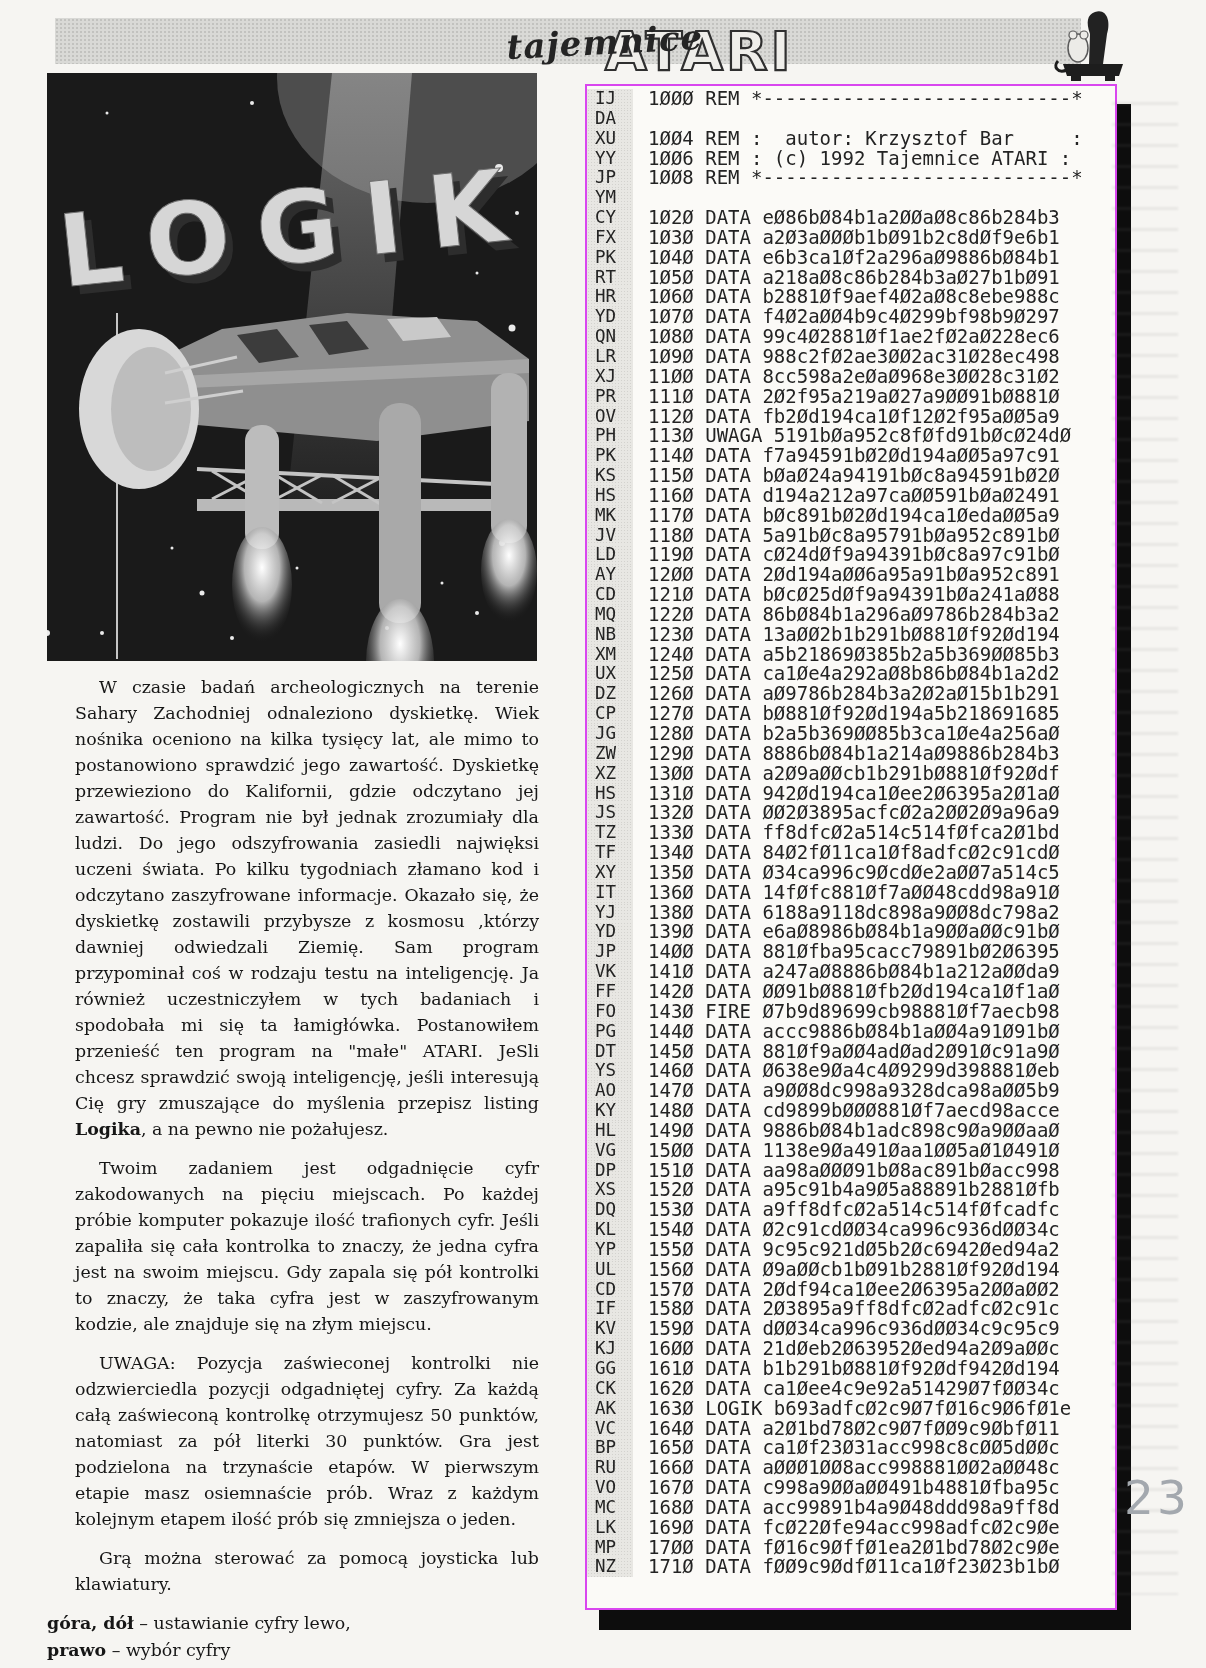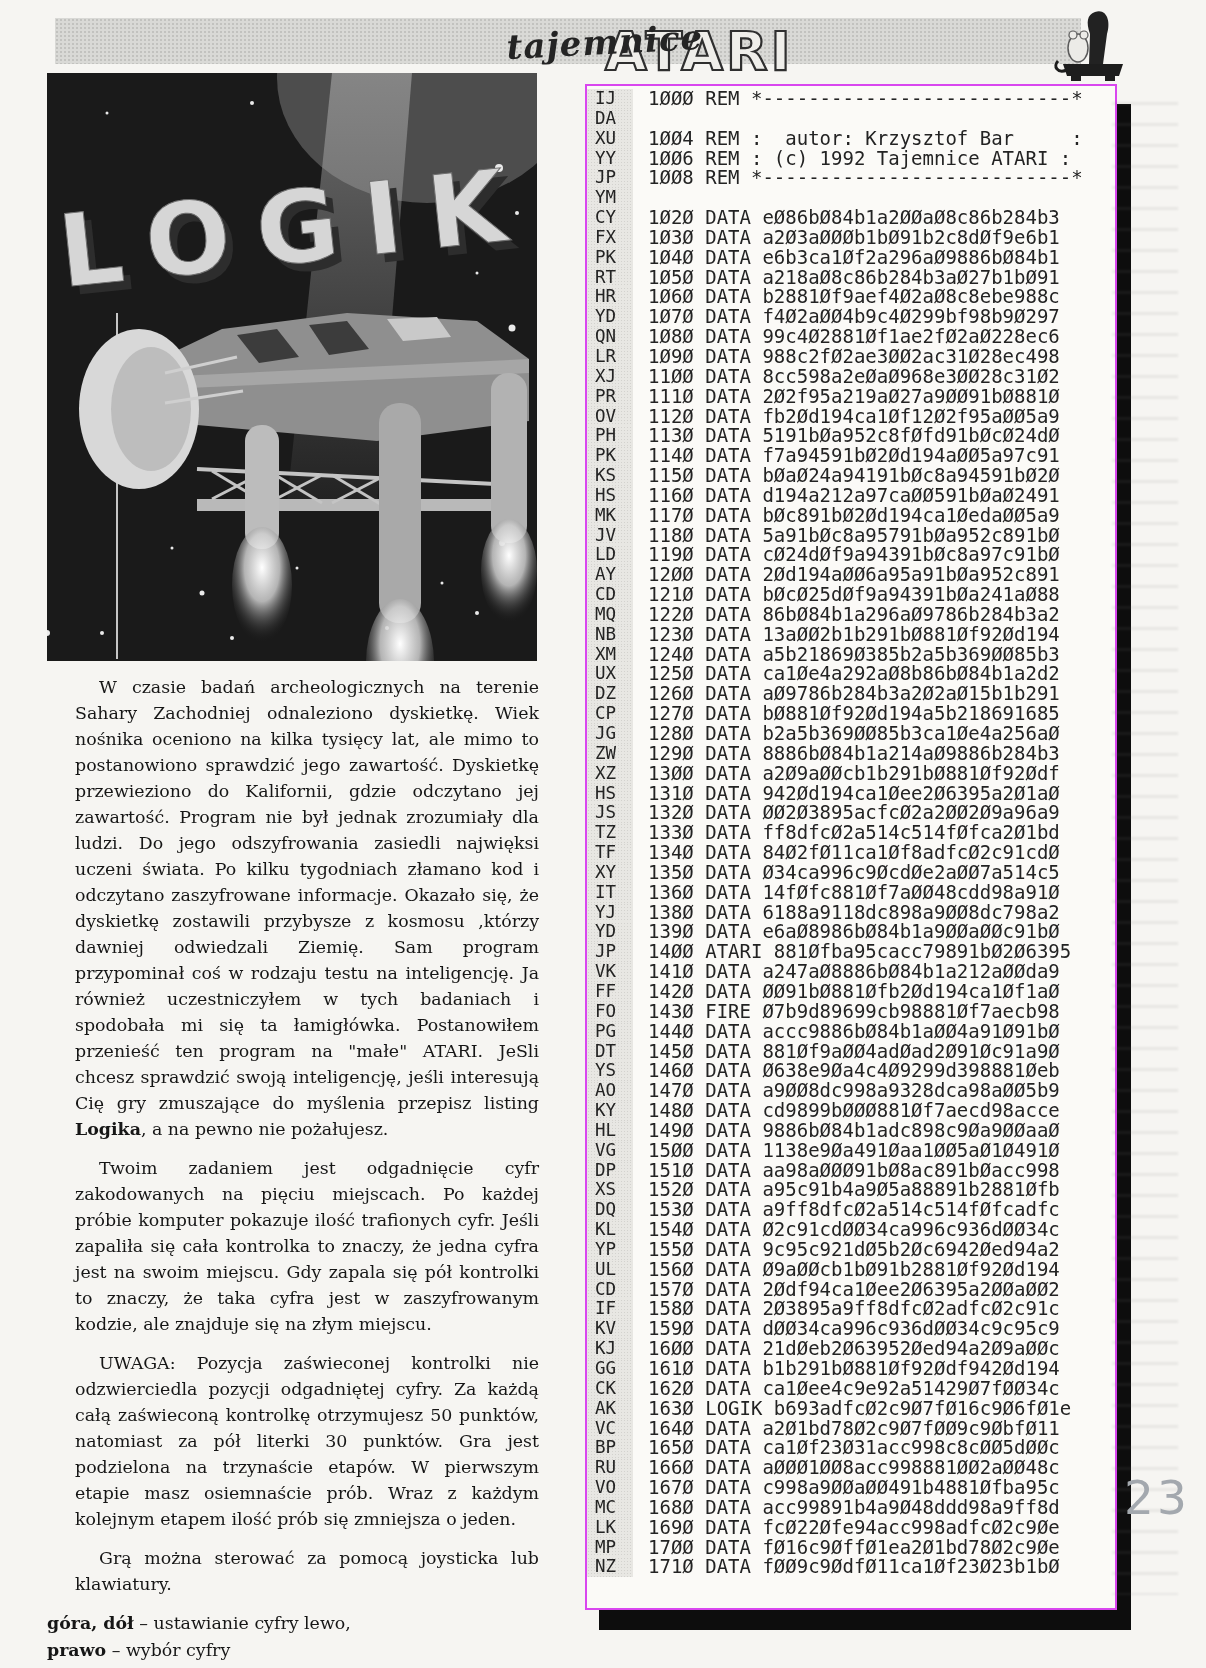--- a/index.html
+++ b/index.html
@@ -166,21 +166,21 @@
       <div class="lrow"><span class="lcode">FX</span><span class="ltext">1Ø3Ø DATA a2Ø3aØØØb1bØ91b2c8dØf9e6b1</span></div>
       <div class="lrow"><span class="lcode">PK</span><span class="ltext">1Ø4Ø DATA e6b3ca1Øf2a296aØ9886bØ84b1</span></div>
       <div class="lrow"><span class="lcode">RT</span><span class="ltext">1Ø5Ø DATA a218aØ8c86b284b3aØ27b1bØ91</span></div>
       <div class="lrow"><span class="lcode">HR</span><span class="ltext">1Ø6Ø DATA b2881Øf9aef4Ø2aØ8c8ebe988c</span></div>
       <div class="lrow"><span class="lcode">YD</span><span class="ltext">1Ø7Ø DATA f4Ø2aØØ4b9c4Ø299bf98b9Ø297</span></div>
       <div class="lrow"><span class="lcode">QN</span><span class="ltext">1Ø8Ø DATA 99c4Ø2881Øf1ae2fØ2aØ228ec6</span></div>
       <div class="lrow"><span class="lcode">LR</span><span class="ltext">1Ø9Ø DATA 988c2fØ2ae3ØØ2ac31Ø28ec498</span></div>
       <div class="lrow"><span class="lcode">XJ</span><span class="ltext">11ØØ DATA 8cc598a2eØaØ968e3ØØ28c31Ø2</span></div>
       <div class="lrow"><span class="lcode">PR</span><span class="ltext">111Ø DATA 2Ø2f95a219aØ27a9ØØ91bØ881Ø</span></div>
       <div class="lrow"><span class="lcode">OV</span><span class="ltext">112Ø DATA fb2Ød194ca1Øf12Ø2f95aØØ5a9</span></div>
-      <div class="lrow"><span class="lcode">PH</span><span class="ltext">113Ø DATA 5191bØa952c8fØfd91bØcØ24dØ</span></div>
+      <div class="lrow"><span class="lcode">PH</span><span class="ltext">113Ø UWAGA 5191bØa952c8fØfd91bØcØ24dØ</span></div>
       <div class="lrow"><span class="lcode">PK</span><span class="ltext">114Ø DATA f7a94591bØ2Ød194aØØ5a97c91</span></div>
       <div class="lrow"><span class="lcode">KS</span><span class="ltext">115Ø DATA bØaØ24a94191bØc8a94591bØ2Ø</span></div>
       <div class="lrow"><span class="lcode">HS</span><span class="ltext">116Ø DATA d194a212a97caØØ591bØaØ2491</span></div>
       <div class="lrow"><span class="lcode">MK</span><span class="ltext">117Ø DATA bØc891bØ2Ød194ca1ØedaØØ5a9</span></div>
       <div class="lrow"><span class="lcode">JV</span><span class="ltext">118Ø DATA 5a91bØc8a95791bØa952c891bØ</span></div>
       <div class="lrow"><span class="lcode">LD</span><span class="ltext">119Ø DATA cØ24dØf9a94391bØc8a97c91bØ</span></div>
       <div class="lrow"><span class="lcode">AY</span><span class="ltext">12ØØ DATA 2Ød194aØØ6a95a91bØa952c891</span></div>
       <div class="lrow"><span class="lcode">CD</span><span class="ltext">121Ø DATA bØcØ25dØf9a94391bØa241aØ88</span></div>
       <div class="lrow"><span class="lcode">MQ</span><span class="ltext">122Ø DATA 86bØ84b1a296aØ9786b284b3a2</span></div>
       <div class="lrow"><span class="lcode">NB</span><span class="ltext">123Ø DATA 13aØØ2b1b291bØ881Øf92Ød194</span></div>
@@ -192,21 +192,21 @@
       <div class="lrow"><span class="lcode">ZW</span><span class="ltext">129Ø DATA 8886bØ84b1a214aØ9886b284b3</span></div>
       <div class="lrow"><span class="lcode">XZ</span><span class="ltext">13ØØ DATA a2Ø9aØØcb1b291bØ881Øf92Ødf</span></div>
       <div class="lrow"><span class="lcode">HS</span><span class="ltext">131Ø DATA 942Ød194ca1Øee2Ø6395a2Ø1aØ</span></div>
       <div class="lrow"><span class="lcode">JS</span><span class="ltext">132Ø DATA ØØ2Ø3895acfcØ2a2ØØ2Ø9a96a9</span></div>
       <div class="lrow"><span class="lcode">TZ</span><span class="ltext">133Ø DATA ff8dfcØ2a514c514fØfca2Ø1bd</span></div>
       <div class="lrow"><span class="lcode">TF</span><span class="ltext">134Ø DATA 84Ø2fØ11ca1Øf8adfcØ2c91cdØ</span></div>
       <div class="lrow"><span class="lcode">XY</span><span class="ltext">135Ø DATA Ø34ca996c9ØcdØe2aØØ7a514c5</span></div>
       <div class="lrow"><span class="lcode">IT</span><span class="ltext">136Ø DATA 14fØfc881Øf7aØØ48cdd98a91Ø</span></div>
       <div class="lrow"><span class="lcode">YJ</span><span class="ltext">138Ø DATA 6188a9118dc898a9ØØ8dc798a2</span></div>
       <div class="lrow"><span class="lcode">YD</span><span class="ltext">139Ø DATA e6aØ8986bØ84b1a9ØØaØØc91bØ</span></div>
-      <div class="lrow"><span class="lcode">JP</span><span class="ltext">14ØØ ATARI 881Øfba95cacc79891bØ2Ø6395</span></div>
+      <div class="lrow"><span class="lcode">JP</span><span class="ltext">14ØØ DATA 881Øfba95cacc79891bØ2Ø6395</span></div>
       <div class="lrow"><span class="lcode">VK</span><span class="ltext">141Ø DATA a247aØ8886bØ84b1a212aØØda9</span></div>
       <div class="lrow"><span class="lcode">FF</span><span class="ltext">142Ø DATA ØØ91bØ881Øfb2Ød194ca1Øf1aØ</span></div>
       <div class="lrow"><span class="lcode">FO</span><span class="ltext">143Ø FIRE Ø7b9d89699cb98881Øf7aecb98</span></div>
       <div class="lrow"><span class="lcode">PG</span><span class="ltext">144Ø DATA accc9886bØ84b1aØØ4a91Ø91bØ</span></div>
       <div class="lrow"><span class="lcode">DT</span><span class="ltext">145Ø DATA 881Øf9aØØ4adØad2Ø91Øc91a9Ø</span></div>
       <div class="lrow"><span class="lcode">YS</span><span class="ltext">146Ø DATA Ø638e9Øa4c4Ø9299d398881Øeb</span></div>
       <div class="lrow"><span class="lcode">AO</span><span class="ltext">147Ø DATA a9ØØ8dc998a9328dca98aØØ5b9</span></div>
       <div class="lrow"><span class="lcode">KY</span><span class="ltext">148Ø DATA cd9899bØØØ881Øf7aecd98acce</span></div>
       <div class="lrow"><span class="lcode">HL</span><span class="ltext">149Ø DATA 9886bØ84b1adc898c9Øa9ØØaaØ</span></div>
       <div class="lrow"><span class="lcode">VG</span><span class="ltext">15ØØ DATA 1138e9Øa491Øaa1ØØ5aØ1Ø491Ø</span></div>

